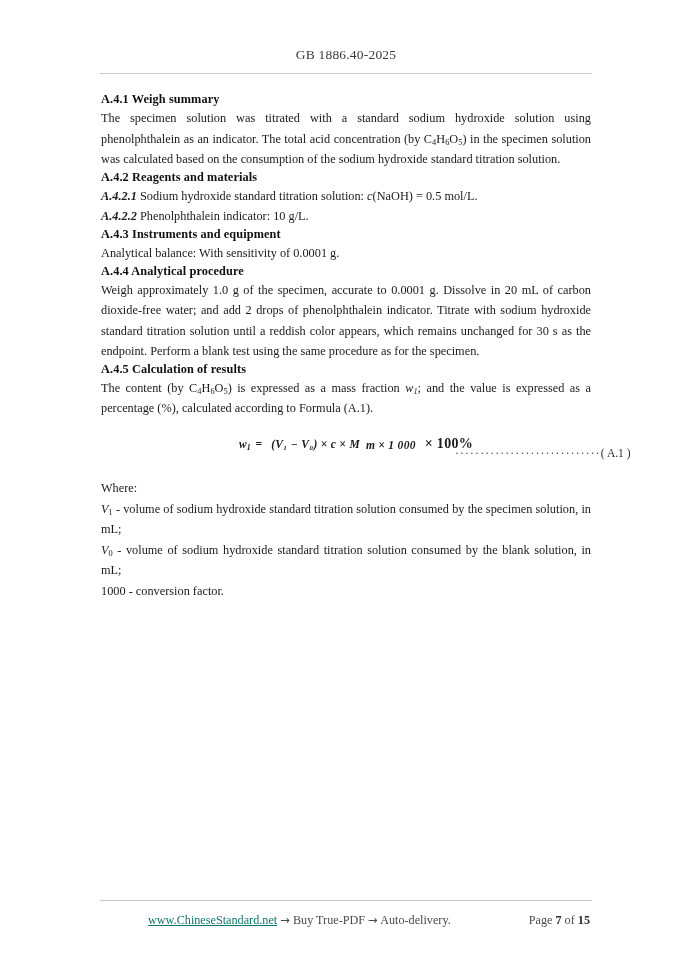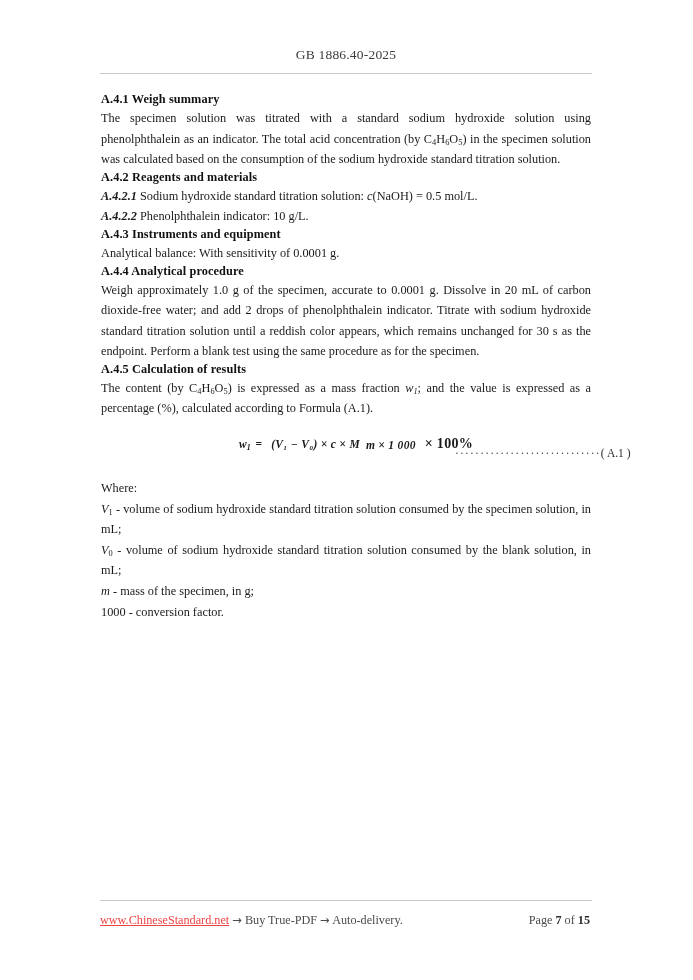--- a/index.html
+++ b/index.html
@@ -169,22 +169,23 @@
     top: 913px;
     width: 492px;
     font-size: 12.2px;
     color: #4a4a4a;
     display: flex;
     justify-content: space-between;
     align-items: baseline;
   }
   .footer-left { white-space: nowrap; }
   .footer-link {
-    color: #ef4444;
+    color: #0f766e;
     text-decoration: underline;
+    margin-left: 48px;
   }
   .arrow { font-family: "DejaVu Sans", sans-serif; font-size: 11.5px; }
   .footer-right { white-space: nowrap; color: #4a4a4a; padding-right: 2px; }
   .footer-right b { font-weight: bold; color: #2e2e2e; }
 </style>
 </head>
 <body>
 
 <div class="page">
 
@@ -230,21 +231,20 @@
     </div>
 
     <p class="body blk-tight nojust">Where:</p>
 
     <p class="body blk"><span class="it">V</span><sub>1</sub><span> - volume of sodium hydroxide standard titration solution consumed by the specimen solution, in mL;</span></p>
 
     <p class="body blk"><span class="it">V</span><sub>0</sub><span> - volume of sodium hydroxide standard titration solution consumed by the blank solution, in mL;</span></p>
 
 
 
-    <p class="body blk nojust"><span class="it">m</span><span> - mass of the specimen, in g;</span></p>
 
     <p class="body blk nojust"><span>1000</span><span> - conversion factor.</span></p>
 
   </div>
 
   <div class="footer-rule"></div>
   <div class="footer">
     <div class="footer-left"><a class="footer-link" href="#">www.ChineseStandard.net</a> <span class="arrow">→</span> <span>Buy True-PDF</span> <span class="arrow">→</span> <span>Auto-delivery.</span></div>
     <div class="footer-right"><span>Page</span> <b>7</b> <span>of</span> <b>15</b></div>
   </div>

